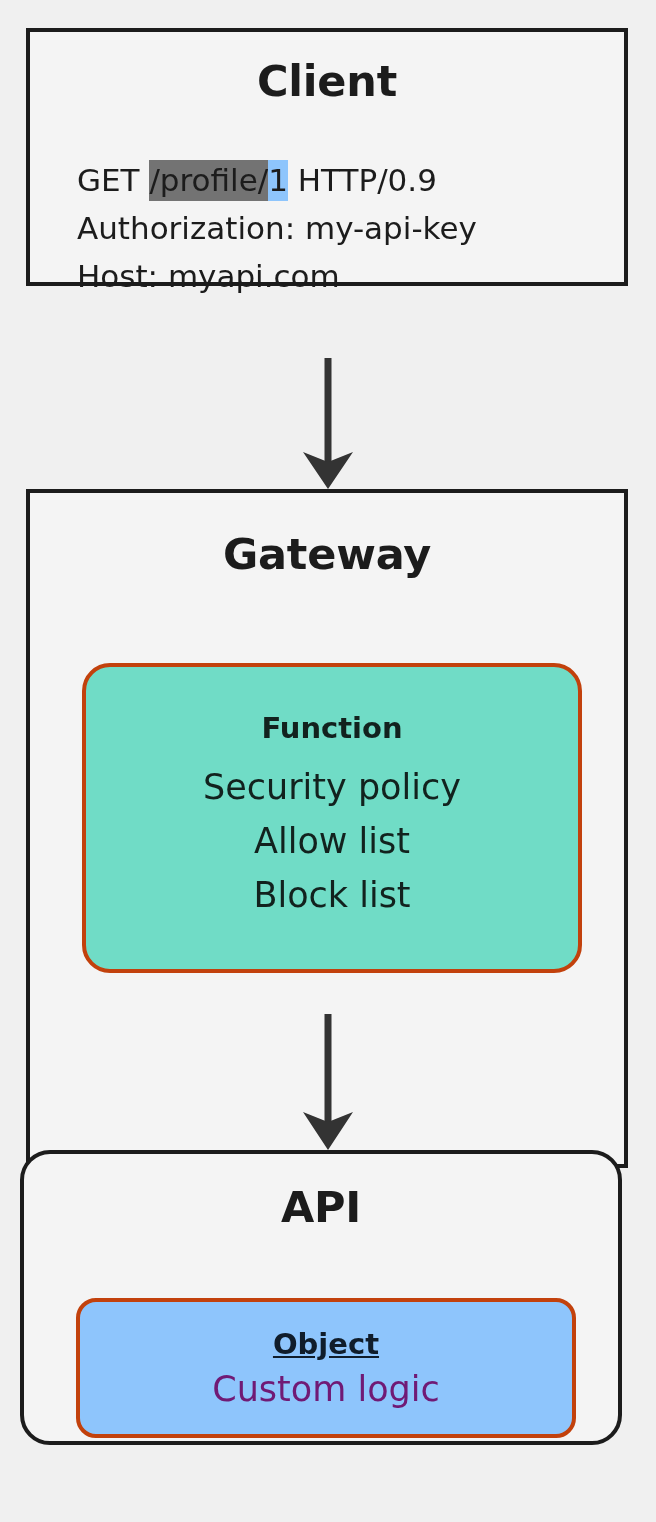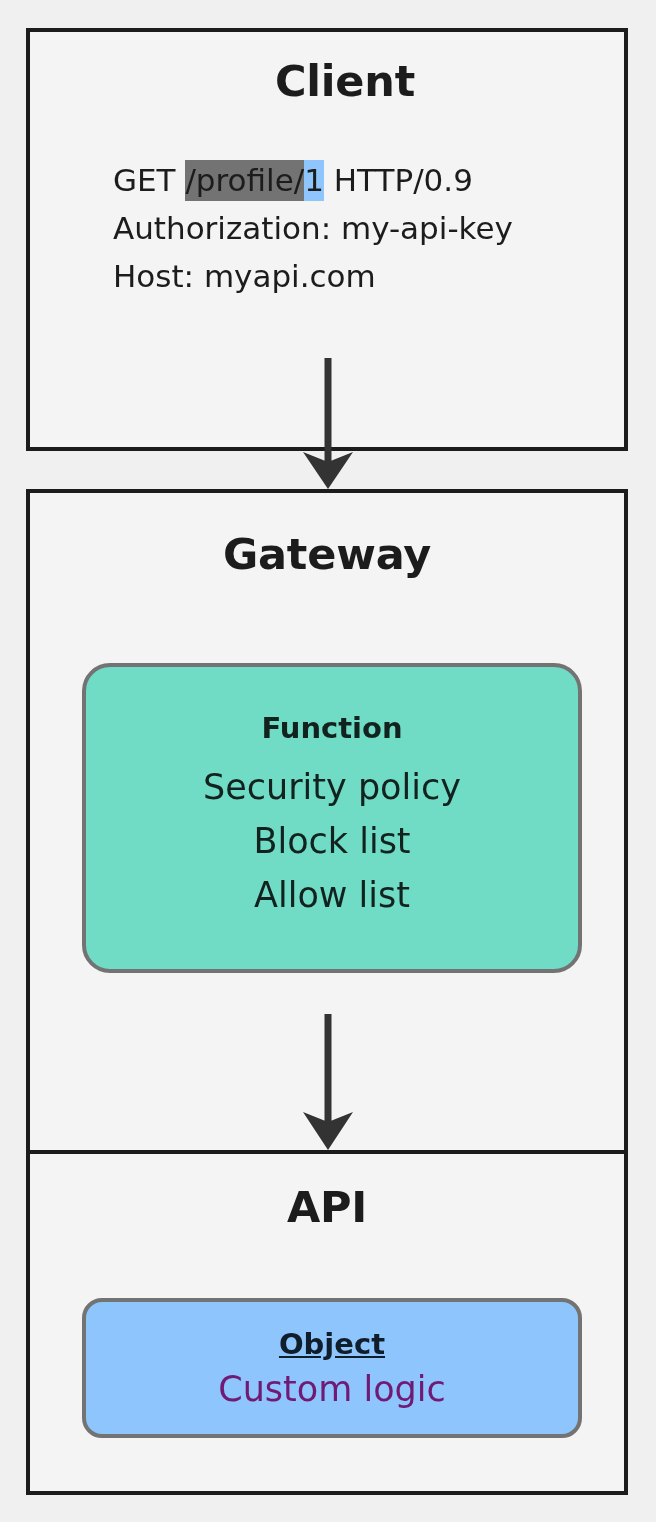--- a/index.html
+++ b/index.html
@@ -40,22 +40,21 @@
     line-height: 1;
     text-align: center;
     letter-spacing: -0.2px;
   }
 
   
   #client-node {
     left: 26px;
     top: 28px;
     width: 602px;
-    height: 423px;
-    padding-left: 36px;
+    height: 258px;
   }
   #client-node .node-title {
     font-size: 43px;
     margin-top: 28px;
   }
   .req-lines {
     margin-top: 53px;
     width: 100%;
     padding-left: 47px;
     box-sizing: border-box;
@@ -82,35 +81,36 @@
     width: 602px;
     height: 679px;
   }
   #gateway-node .node-title {
     font-size: 43px;
     margin-top: 40px;
   }
 
   
   #api-node {
-    left: 26px;
+    left: 20px;
     top: 1150px;
     width: 602px;
-    height: 345px;
+    height: 295px;
+    border-radius: 30px;
   }
   #api-node .node-title {
     font-size: 43px;
     margin-top: 32px;
   }
 
   
   .inner-box {
     position: absolute;
     box-sizing: border-box;
-    border: 4px solid #737373;
+    border: 4px solid #c2410c;
     display: flex;
     flex-direction: column;
     align-items: center;
     justify-content: center;
   }
   #function-box {
     left: 52px;
     top: 170px;
     width: 500px;
     height: 310px;
@@ -180,22 +180,22 @@
   <svg class="arrow" id="arrow-client-gateway" viewBox="0 0 64 131">
     <line x1="32" y1="0" x2="32" y2="108" stroke="#333333" stroke-width="7"></line>
     <path d="M 32 131 L 7 94 L 32 104 L 57 94 Z" fill="#333333"></path>
   </svg>
 
   <div class="node" id="gateway-node">
     <div class="node-title">Gateway</div>
     <div class="inner-box" id="function-box">
       <div class="inner-title">Function</div>
       <div class="inner-line">Security policy</div>
+      <div class="inner-line">Allow list</div>
       <div class="inner-line">Block list</div>
-      <div class="inner-line">Allow list</div>
     </div>
   </div>
 
   <svg class="arrow" id="arrow-gateway-api" viewBox="0 0 64 136">
     <line x1="32" y1="0" x2="32" y2="112" stroke="#333333" stroke-width="7"></line>
     <path d="M 32 136 L 7 98 L 32 108 L 57 98 Z" fill="#333333"></path>
   </svg>
 
   <div class="node" id="api-node">
     <div class="node-title">API</div>

